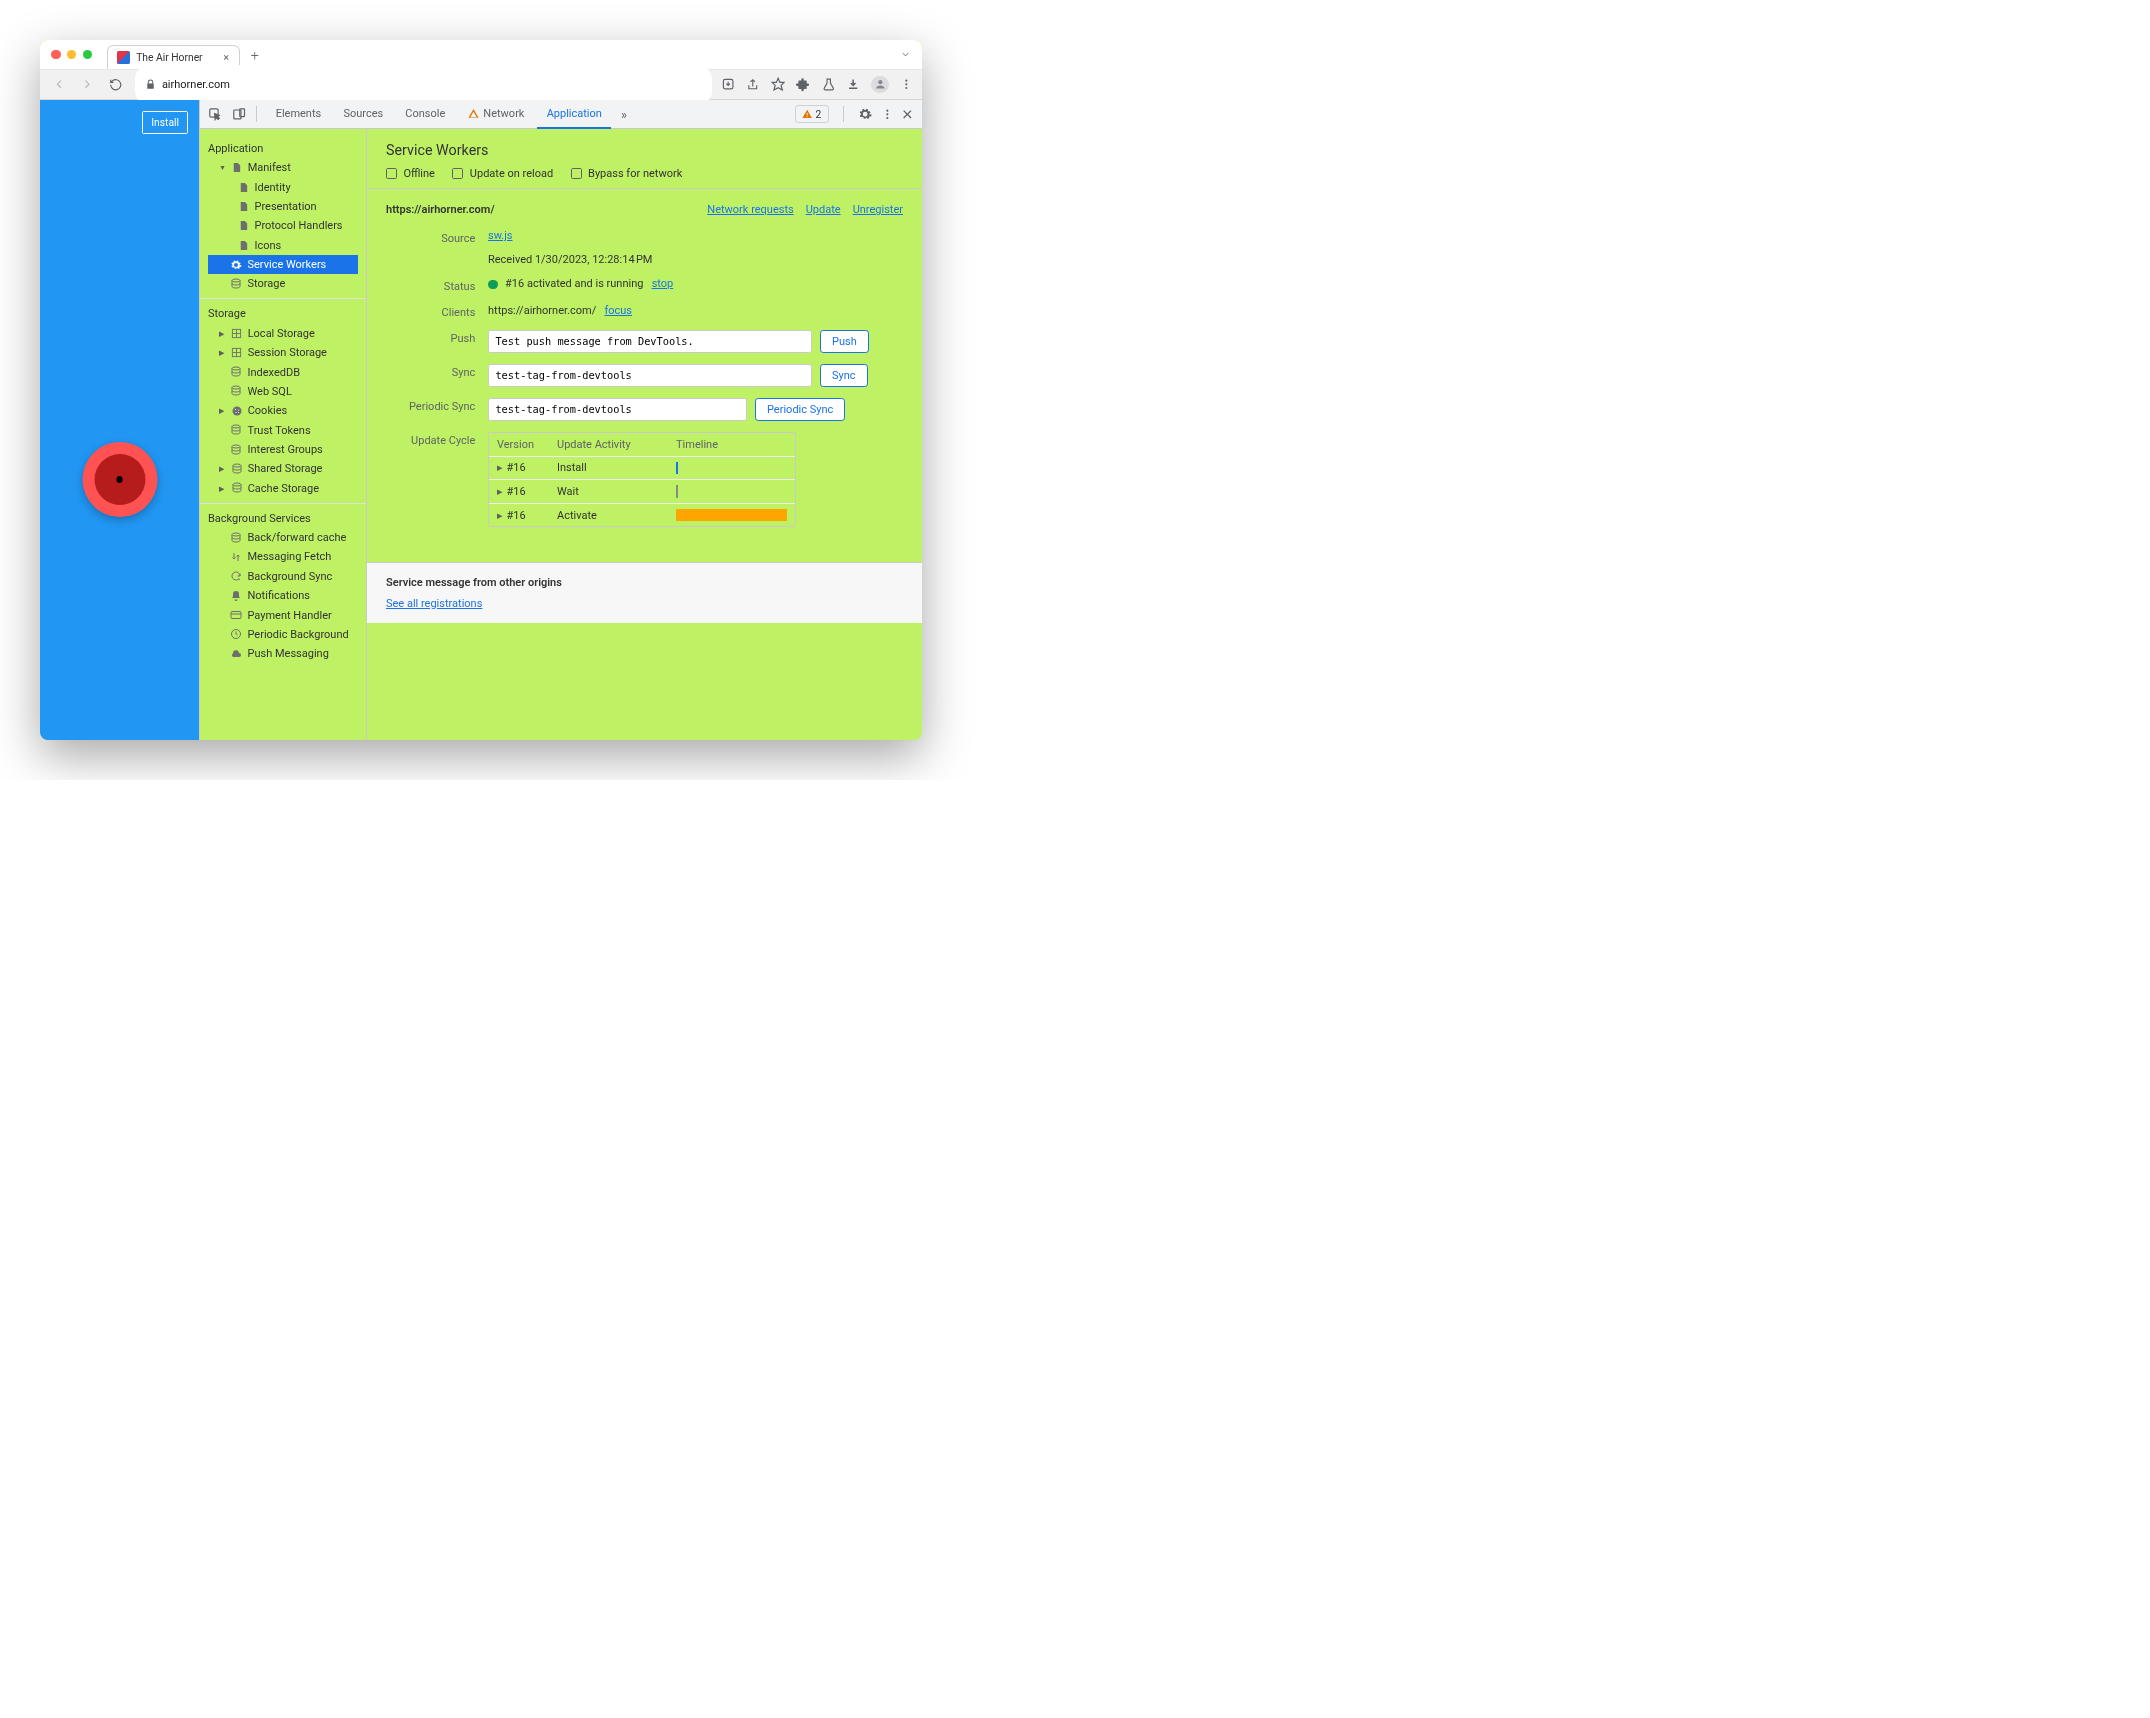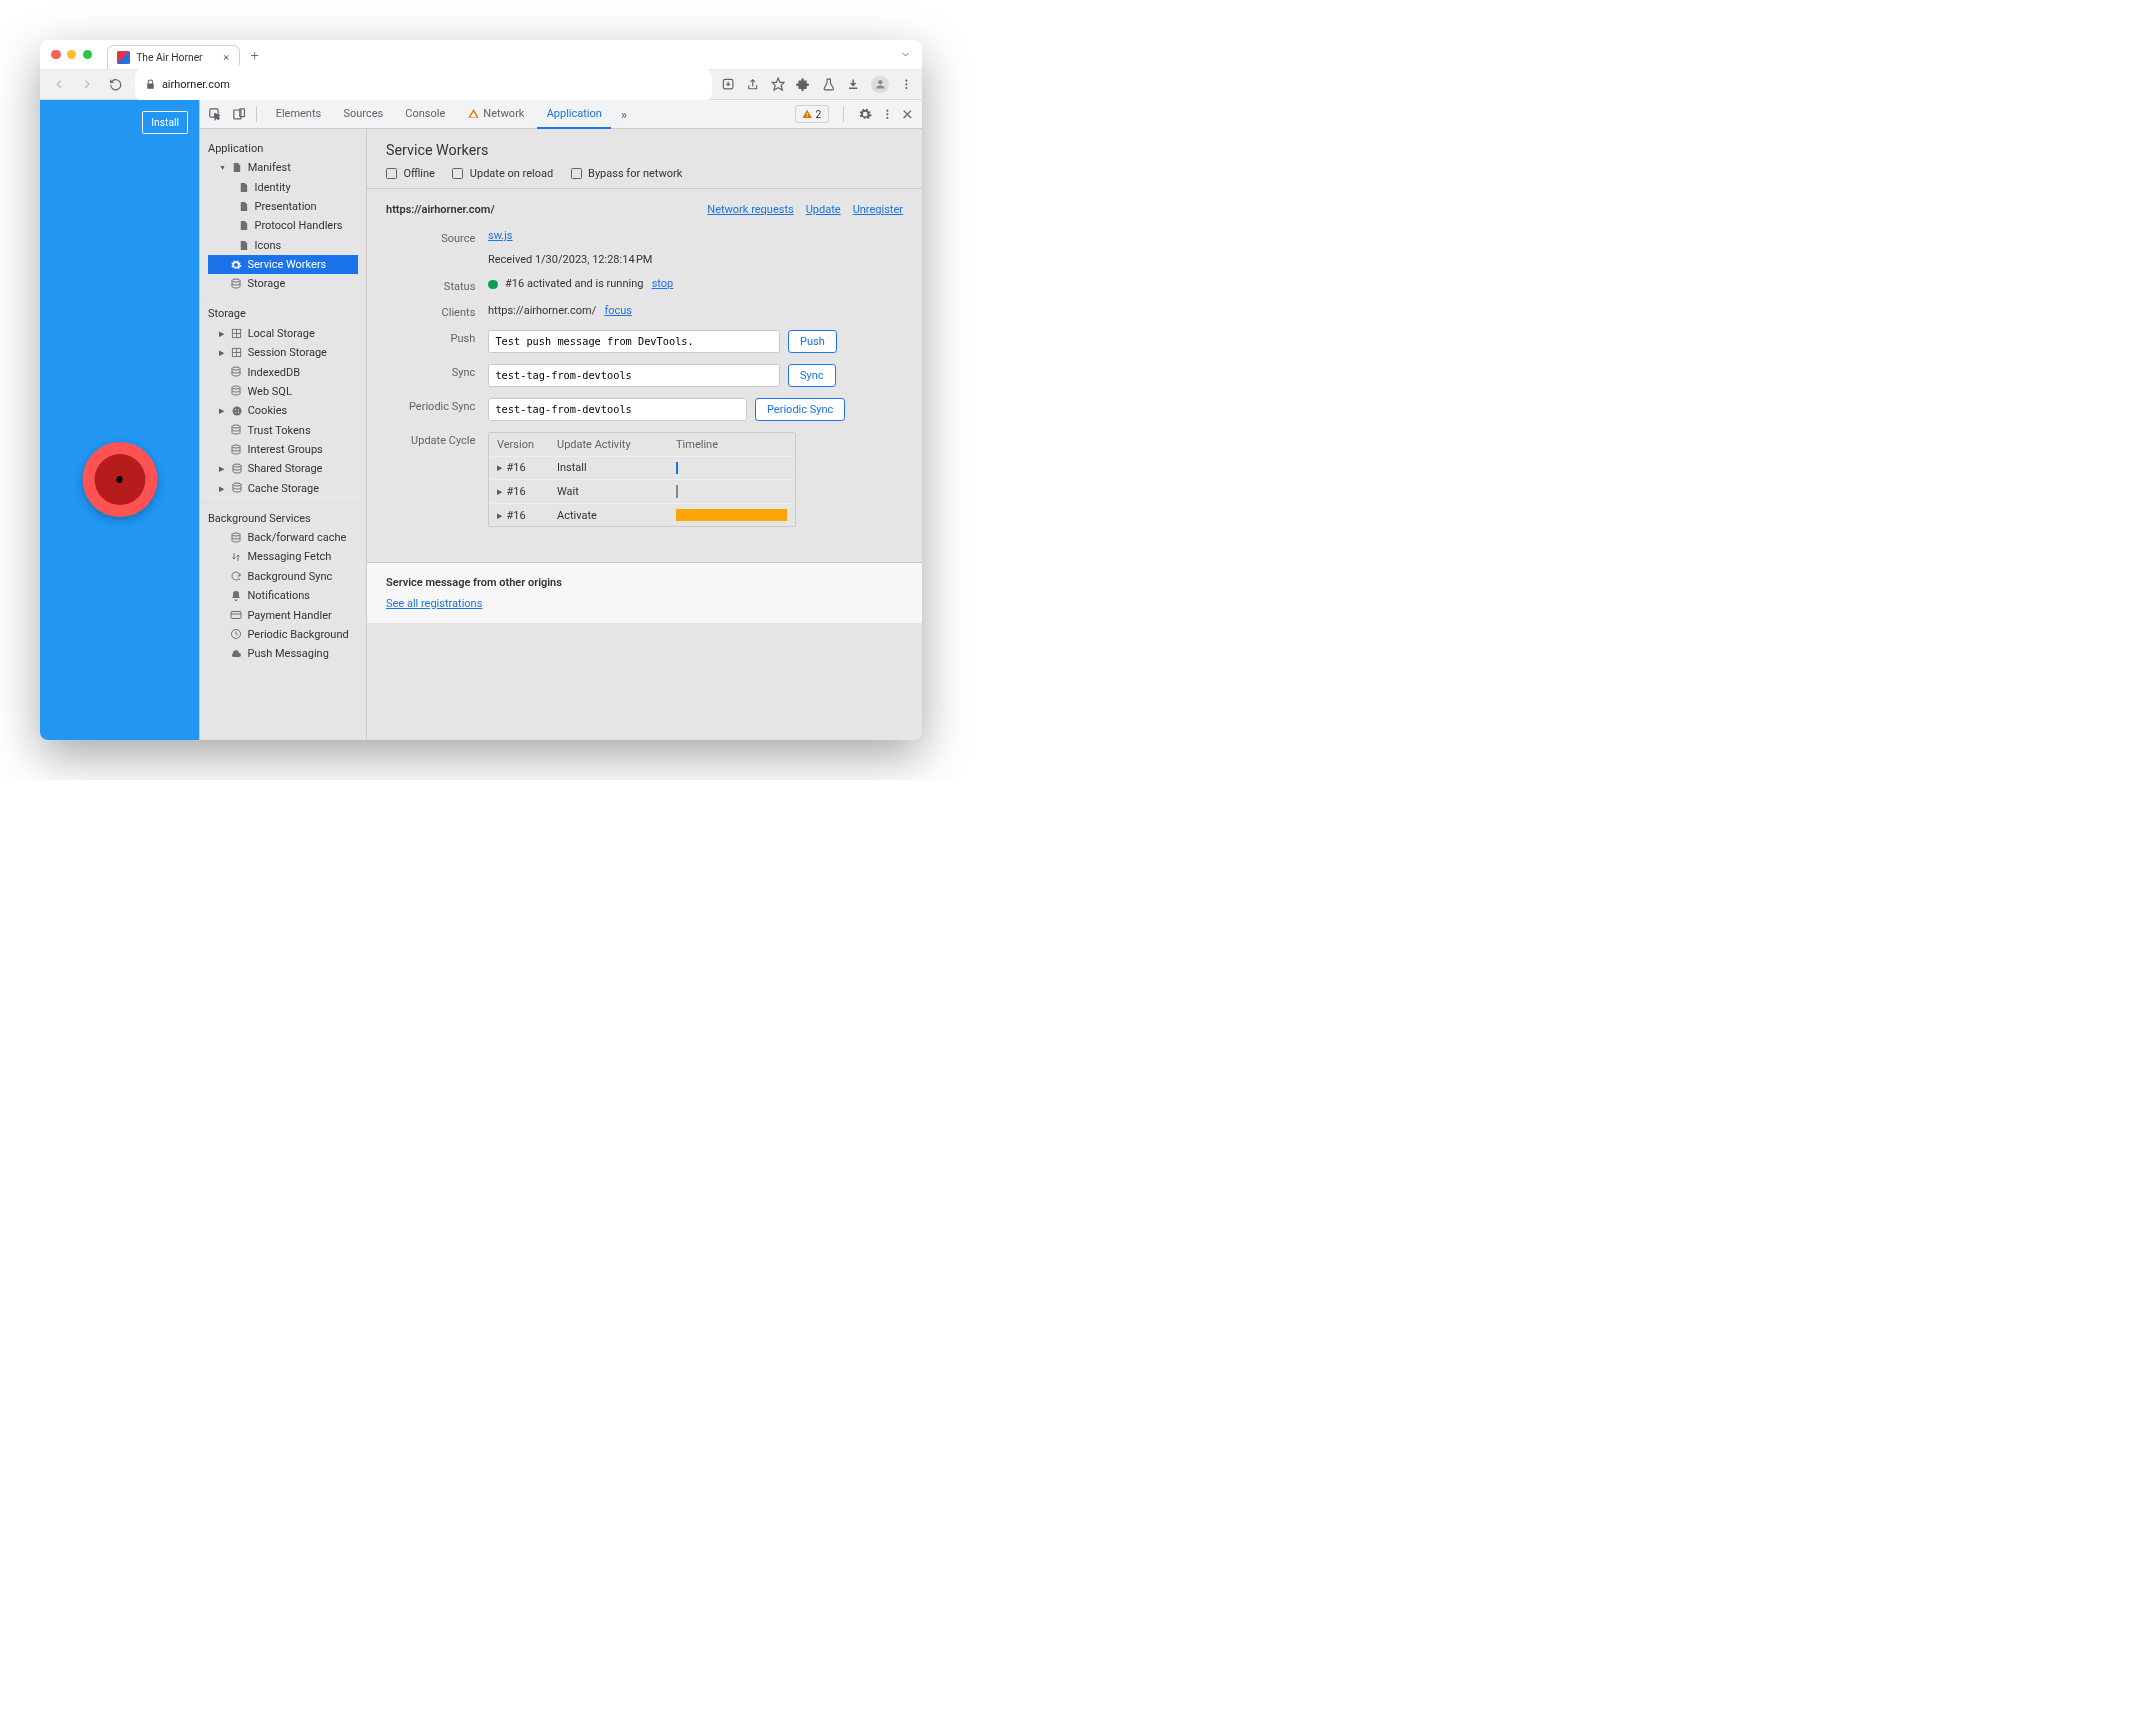--- a/index.html
+++ b/index.html
@@ -1,17 +1,17 @@
 <!DOCTYPE html>
 <html style="font-size:12.7px"><head>
 <meta charset="utf-8">
 <style>
 *{box-sizing:border-box;margin:0;padding:0;font-family:-apple-system,BlinkMacSystemFont,"Segoe UI",Roboto,sans-serif}
 body{background:#fff;padding:40px}
-.window{width:882px;height:700px;background:#e5e5e5;border-radius:8px;box-shadow:0 16px 48px rgba(0,0,0,.35);overflow:hidden;display:flex;flex-direction:column}
+.window{width:882px;height:700px;background:#bef264;border-radius:8px;box-shadow:0 16px 48px rgba(0,0,0,.35);overflow:hidden;display:flex;flex-direction:column}
 .titlebar{height:30px;background:#fff;display:flex;align-items:center;padding:0 11px;border-bottom:0.8px solid #e8e8e8}
 .traffic{display:flex;gap:6.4px;margin-right:14.3px}
 .dot{width:9.5px;height:9.5px;border-radius:50%}
 .dot.r{background:#ff5f57}.dot.y{background:#febc2e}.dot.g{background:#28c840}
 .tab{display:flex;align-items:center;gap:6.4px;padding:4.8px 9.5px;border:0.8px solid #d0d0d0;border-bottom:none;border-radius:6.4px 6.4px 0 0;background:#fff;font-size:10.3px;color:#333;margin-top:4.8px}
 .favicon{width:12.7px;height:12.7px;background:linear-gradient(135deg,#e03548 50%,#2a6edb 50%);border-radius:1.6px}
 .tab-close{color:#666;font-size:11px;margin-left:14.3px}
 .newtab{margin-left:11px;color:#666;font-size:14.3px;font-weight:300}
 .titlebar-right{margin-left:auto;color:#666}
 .urlbar{height:30px;background:#f1f1f1;display:flex;align-items:center;padding:0 9.5px;gap:9.5px;border-bottom:0.8px solid #d8d8d8}
@@ -54,21 +54,21 @@
 .chk-box{width:11px;height:11px;border:1.2px solid #5f6368;border-radius:1.6px}
 .sw-section{padding:14.3px 19px}
 .sw-top{display:flex;align-items:center;margin-bottom:12.7px}
 .sw-origin{font-weight:600;font-size:11px}
 .sw-links{margin-left:auto;display:flex;gap:12px}
 .link{color:#1a73e8;text-decoration:underline;cursor:pointer}
 .sw-row{display:flex;margin-bottom:11px;align-items:flex-start}
 .sw-label{width:102px;text-align:right;color:#5f6368;padding-right:12.7px;padding-top:2.4px}
 .sw-val{flex:1}
 .status-dot{width:9.5px;height:9.5px;border-radius:50%;background:#0f9d58;display:inline-block;margin-right:4.8px;vertical-align:middle}
-.sw-input{width:292px;padding:4px 6.4px;border:0.8px solid #cacaca;border-radius:2.4px;font-family:ui-monospace,Menlo,monospace;font-size:10.3px;background:#fff}
+.sw-input{width:324px;padding:4px 6.4px;border:0.8px solid #cacaca;border-radius:2.4px;font-family:ui-monospace,Menlo,monospace;font-size:10.3px;background:#fff}
 .sw-input.narrow{width:259px}
 .sw-btn{margin-left:8px;padding:4px 11px;border:0.8px solid #1a73e8;background:#fff;color:#1a73e8;border-radius:3.2px;font-size:11px;cursor:pointer}
 .cycle-table{border:0.8px solid #cacaca;border-radius:1.6px;width:308px}
 .cycle-head,.cycle-row{display:flex;padding:4.8px 8px}
 .cycle-head{color:#5f6368}
 .cycle-row{border-top:0.8px solid #eee}
 .c-ver{width:60px;display:flex;align-items:center;gap:3.2px}
 .c-act{width:119px}
 .c-tl{flex:1;display:flex;align-items:center}
 .tl-tick{width:1.6px;height:12.7px;background:#1a73e8}

